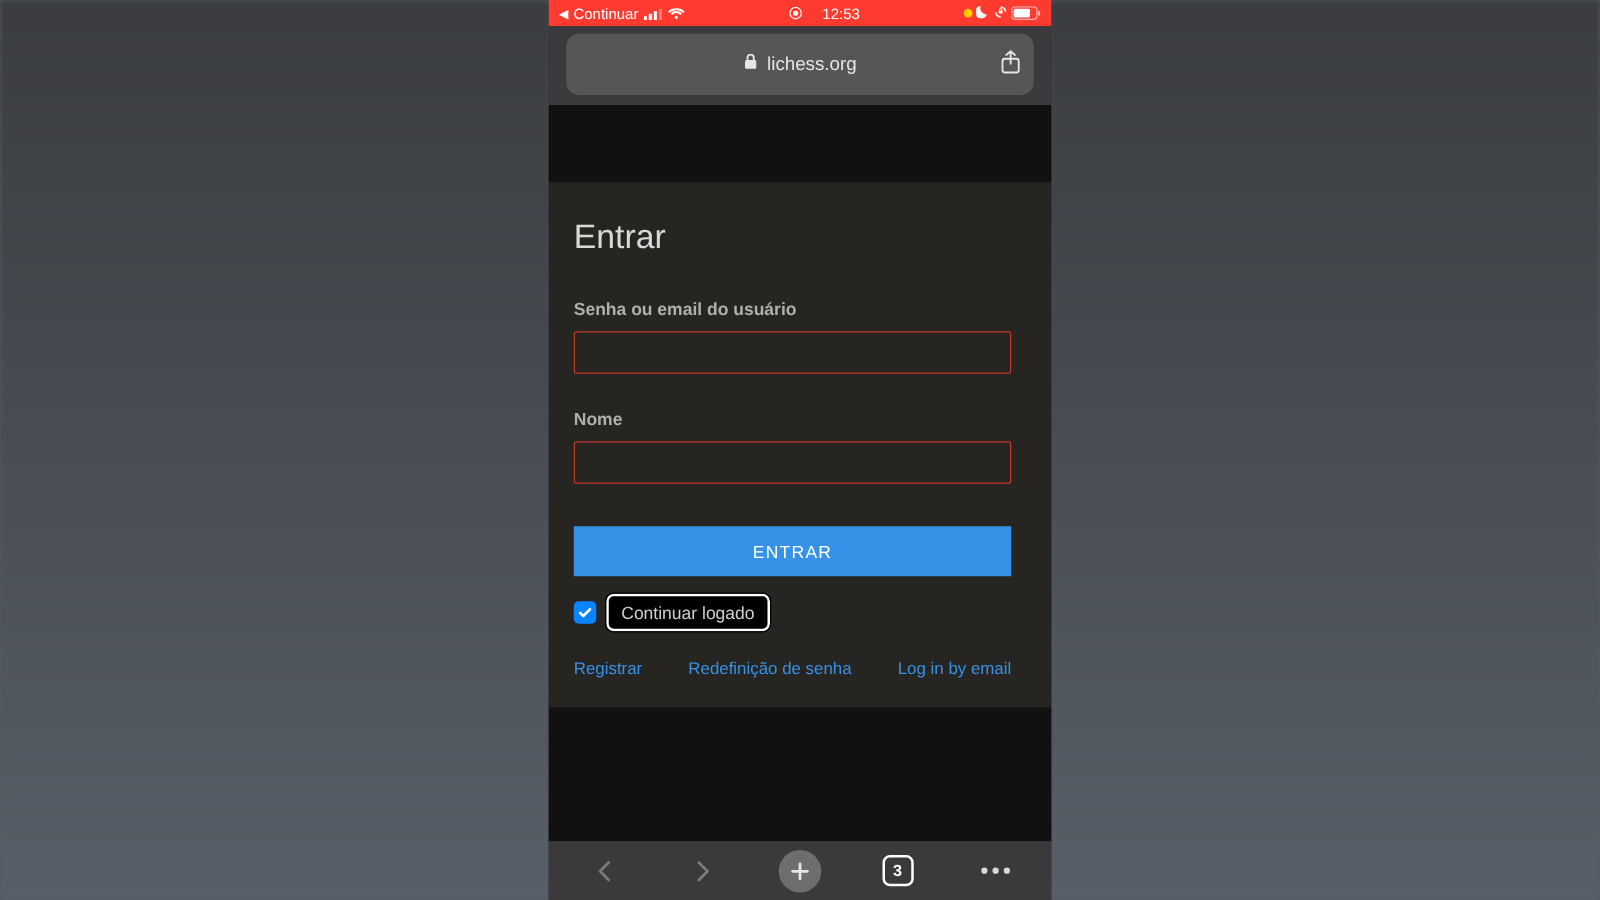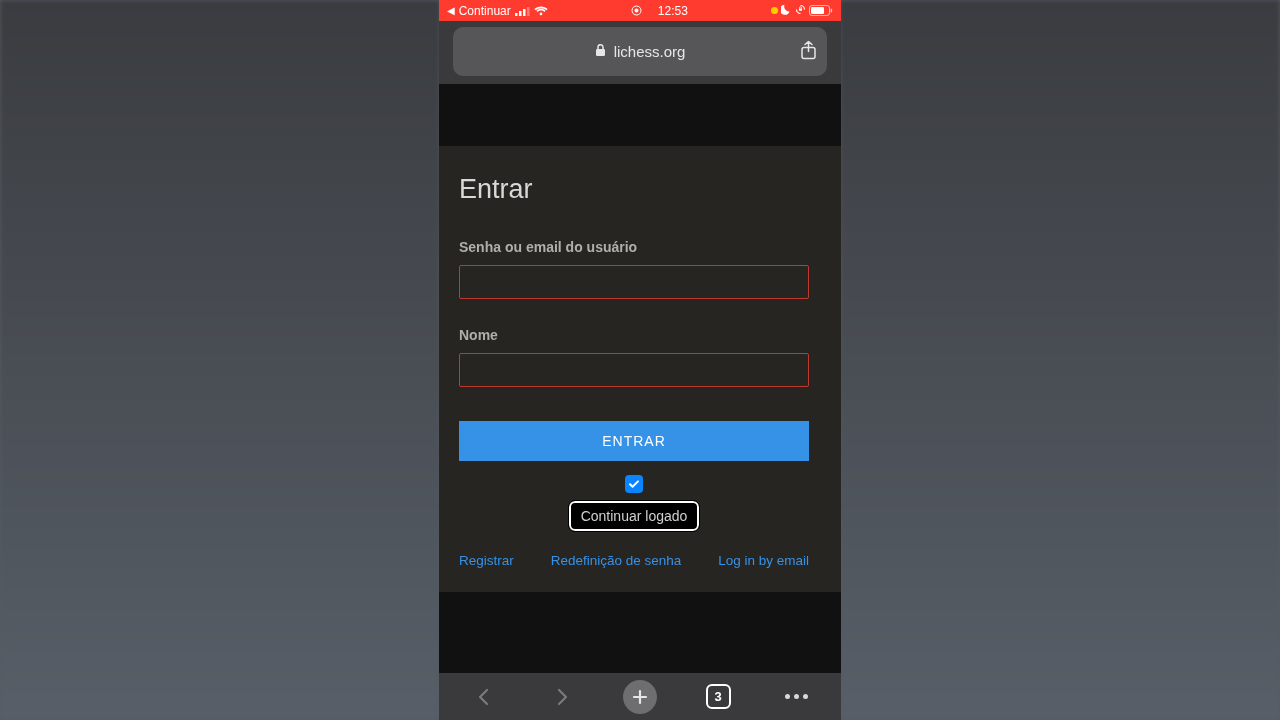--- a/index.html
+++ b/index.html
@@ -27,21 +27,21 @@
   
   .topstrip { height:62px; background:#111;}
   
   .content { background:#262522; flex:0 0 auto; padding:28px 32px 24px 20px;}
   .page-title { color:#d9d8d6; font-size:27px; font-weight:400; margin-bottom:34px;}
   .field-label { color:#b0afab; font-size:14px; font-weight:600; margin-bottom:10px;}
   .field-input { width:100%; height:34px; background:#262522; border:1px solid #c0392b; border-radius:2px; color:#fff; padding:0 8px; font-size:14px;}
   .field-block { margin-bottom:28px;}
   .field-block.pw { margin-bottom:34px;}
   .submit-btn { width:100%; height:40px; background:#3692e7; color:#fff; border:none; font-size:14px; letter-spacing:1px; font-weight:500; cursor:pointer;}
-  .remember-row { display:flex; align-items:center; gap:8px; margin-top:14px;flex-direction:column;}
+  .remember-row { display:flex; align-items:center; gap:8px; margin-top:14px;}
   .checkbox { width:18px; height:18px; border-radius:4px; background:#0a84ff; display:flex; align-items:center; justify-content:center; flex-shrink:0;}
   .checkbox svg { display:block;}
   .remember-label { background:#000; color:#d0d0d0; font-size:14px; padding:5px 10px; border-radius:6px; border:2px solid #fff; outline:1px solid #000;}
   .links-row { display:flex; justify-content:space-between; margin-top:22px; font-size:13.5px;}
   .links-row a { color:#3692e7; text-decoration:none; cursor:pointer;}
   
   .below { flex:1; background:#111;}
   
   .toolbar { height:47px; background:#3a3a3c; display:flex; align-items:center; justify-content:space-around; padding:0 6px;}
   .tb-btn { width:44px; height:44px; display:flex; align-items:center; justify-content:center; color:#d9d9d9;}

